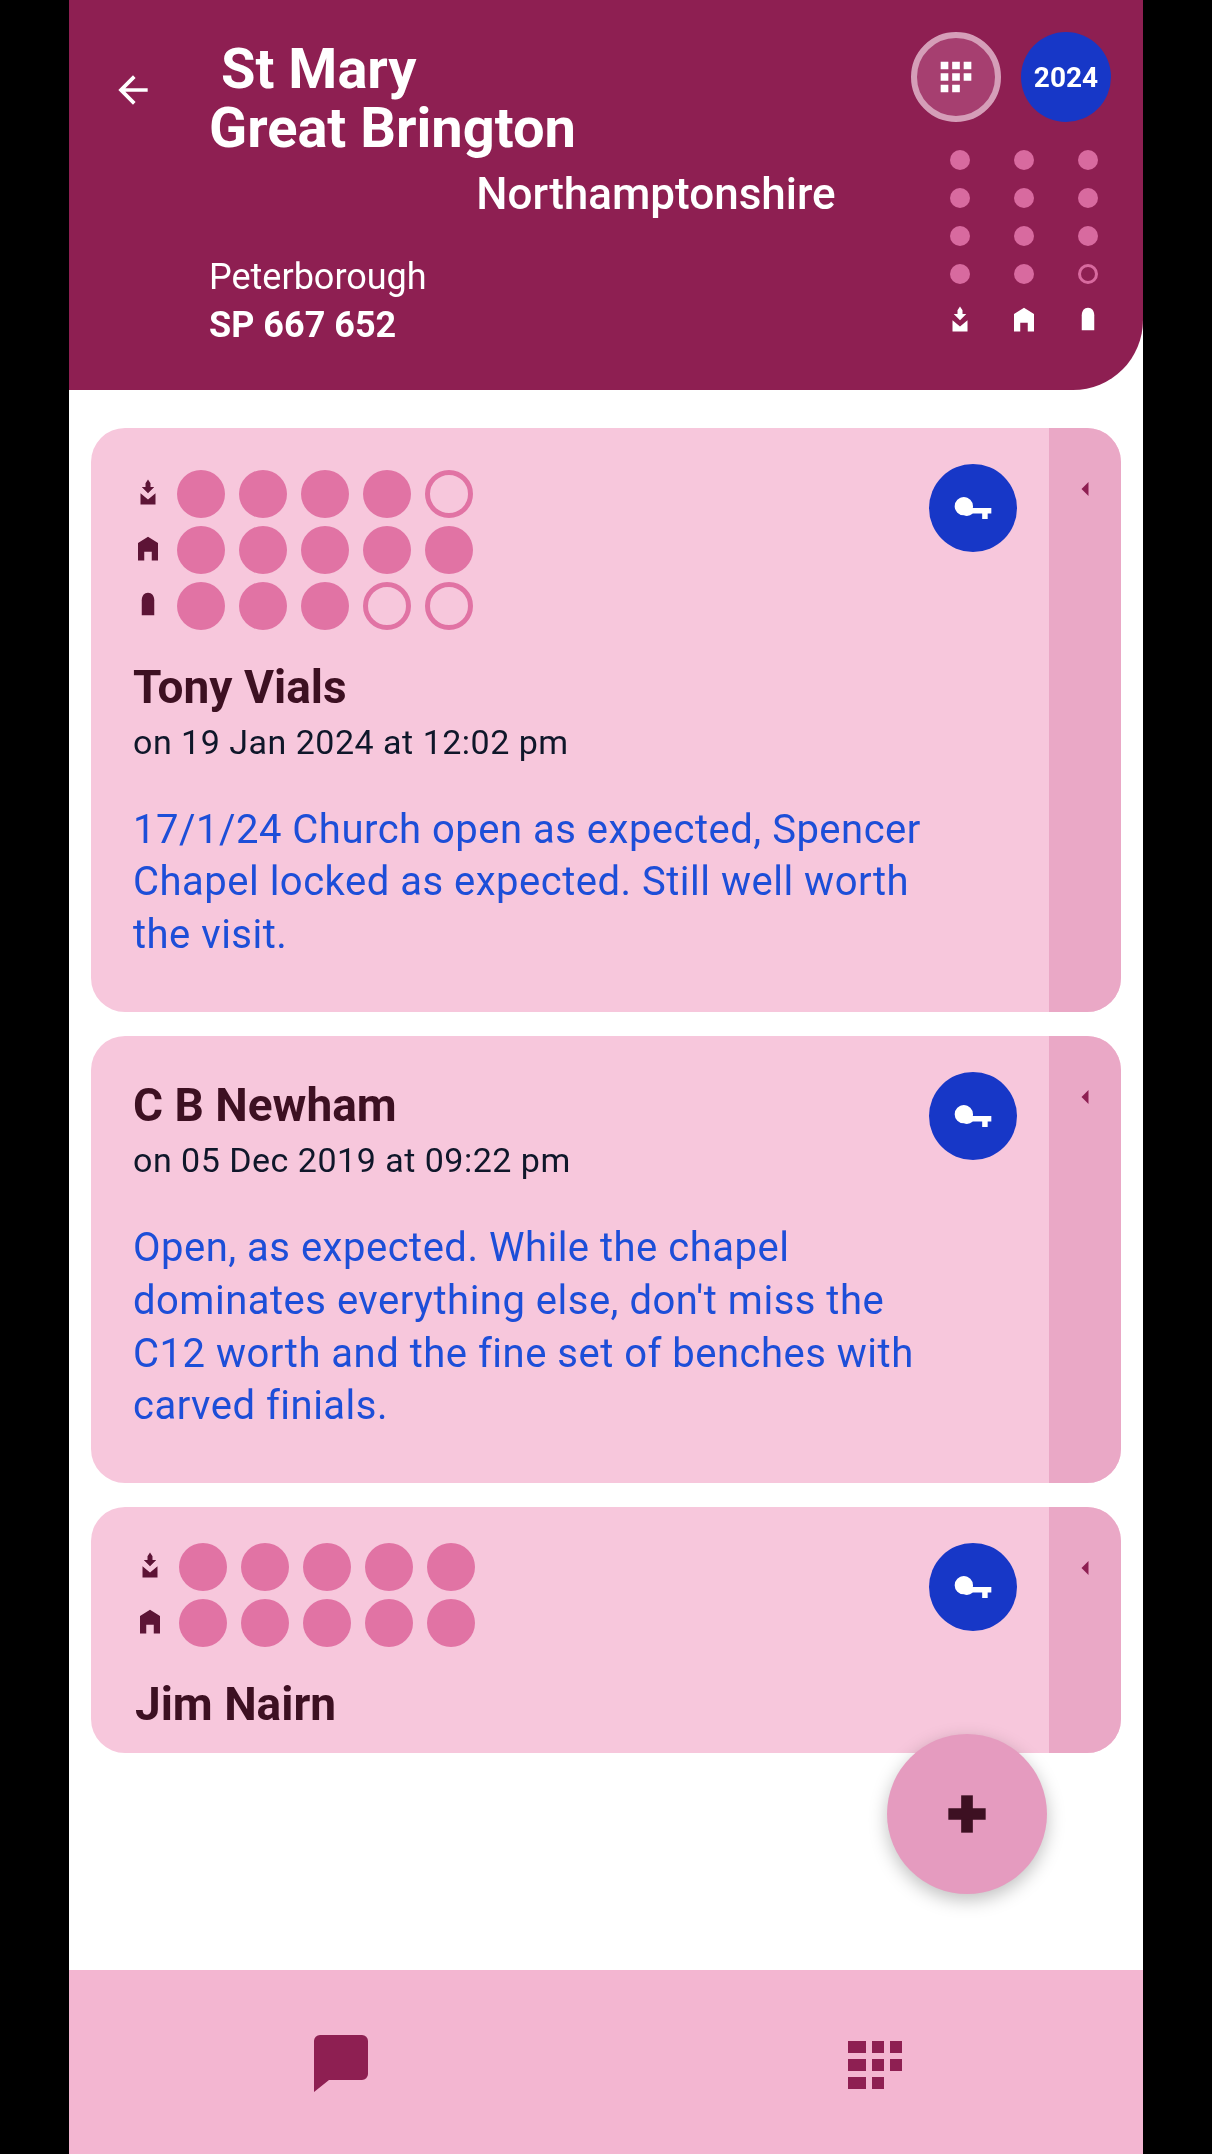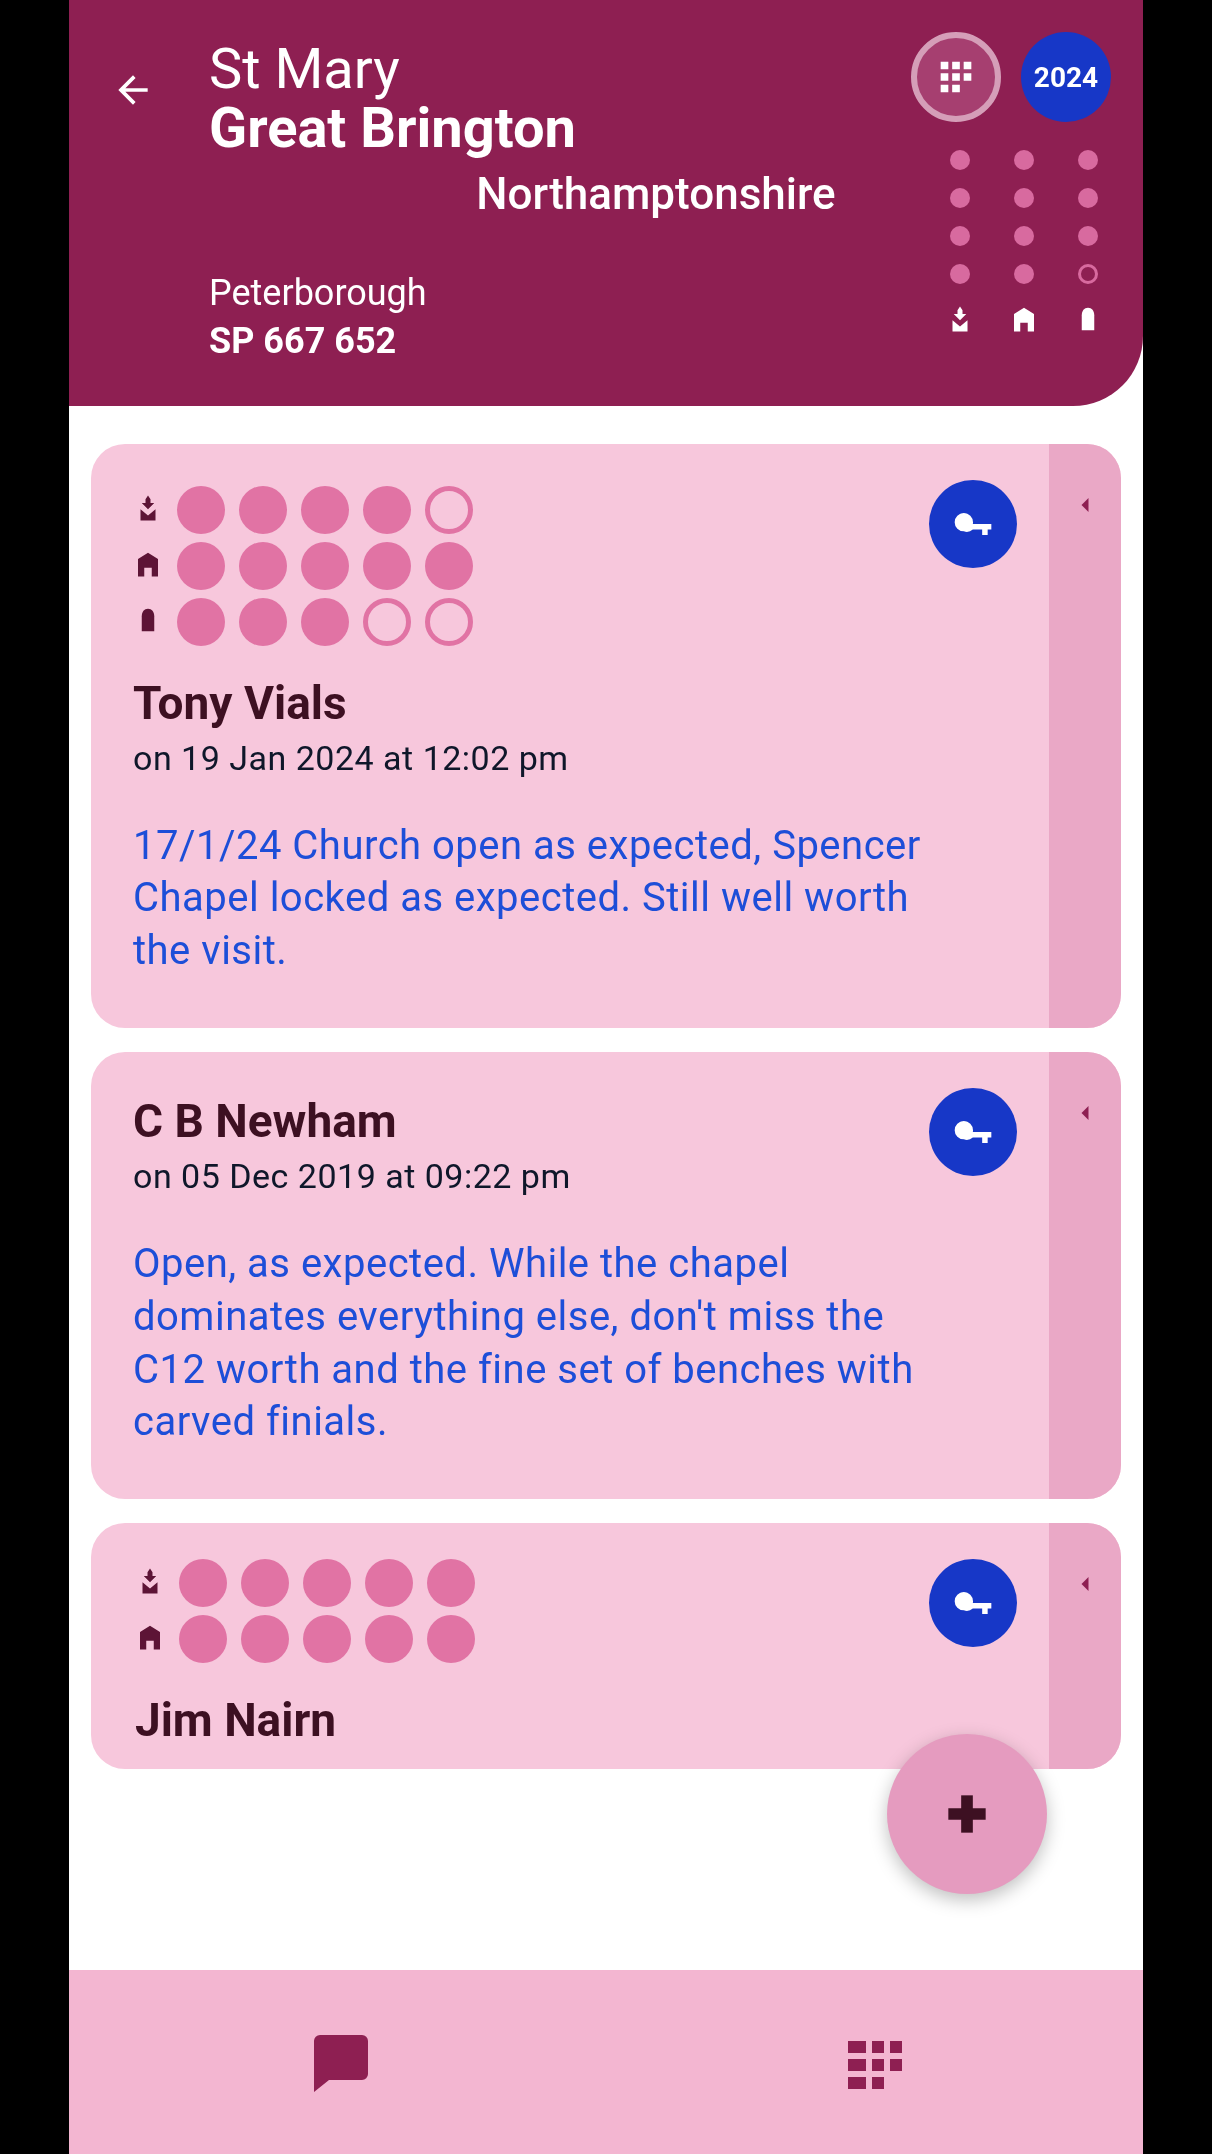--- a/index.html
+++ b/index.html
@@ -40,38 +40,39 @@
     justify-content: center;
     cursor: pointer;
   }
   .back-arrow svg { width: 44px; height: 44px; fill: #fff; }
   .header-titles {
     margin-left: 100px;
     padding-top: 4px;
   }
   .header-titles .line1 {
     font-size: 56px;
-    font-weight: 400;
+    font-weight: 700;
     line-height: 1.05;
+    margin-left: 12px;
   }
   .header-titles .line2 {
     font-size: 56px;
     font-weight: 700;
     line-height: 1.05;
   }
   .header-titles .line3 {
     font-size: 44px;
     font-weight: 500;
     margin-top: 10px;
     text-align: center;
   }
   .header-titles .line4 {
     font-size: 36px;
     font-weight: 400;
-    margin-top: 52px;
+    margin-top: 36px;
   }
   .header-titles .line5 {
     font-size: 36px;
     font-weight: 700;
     margin-top: 6px;
   }
   .header-buttons {
     position: absolute;
     right: 32px;
     top: 32px;

